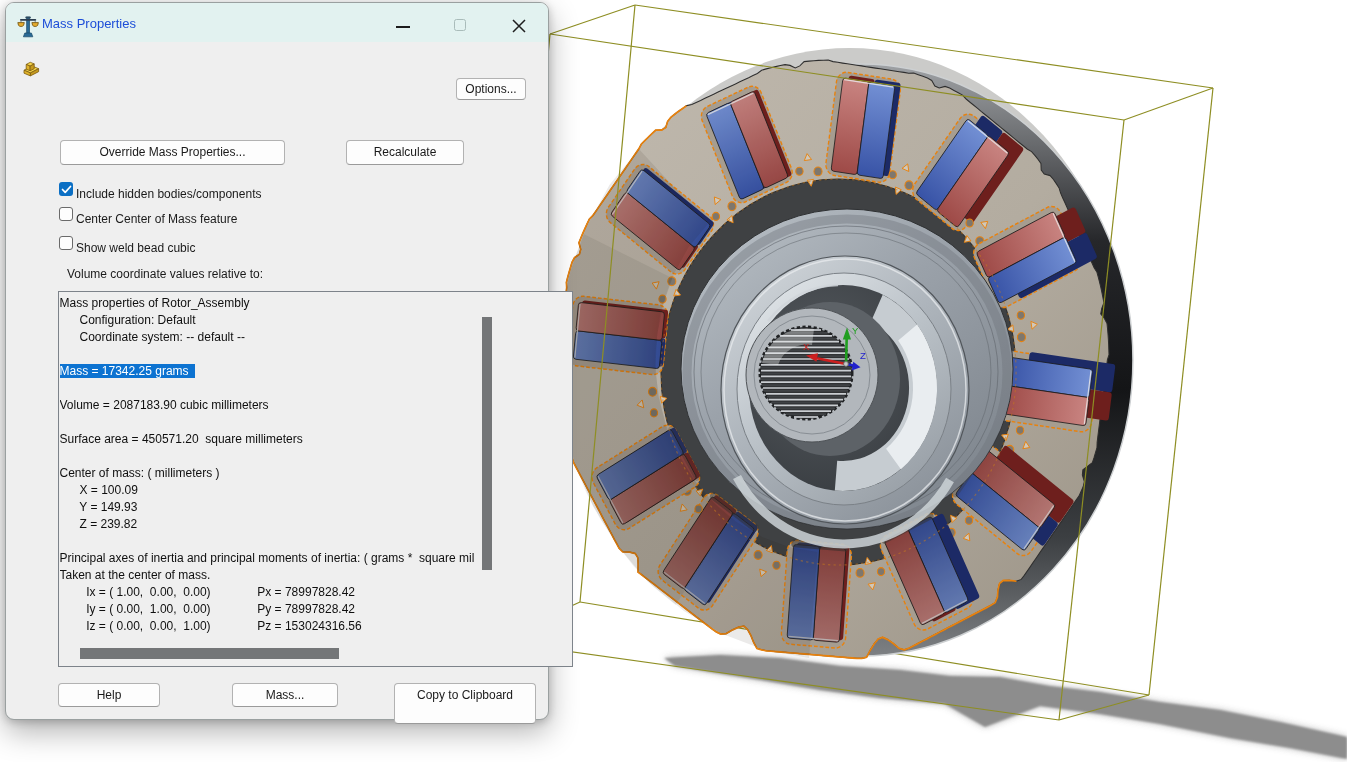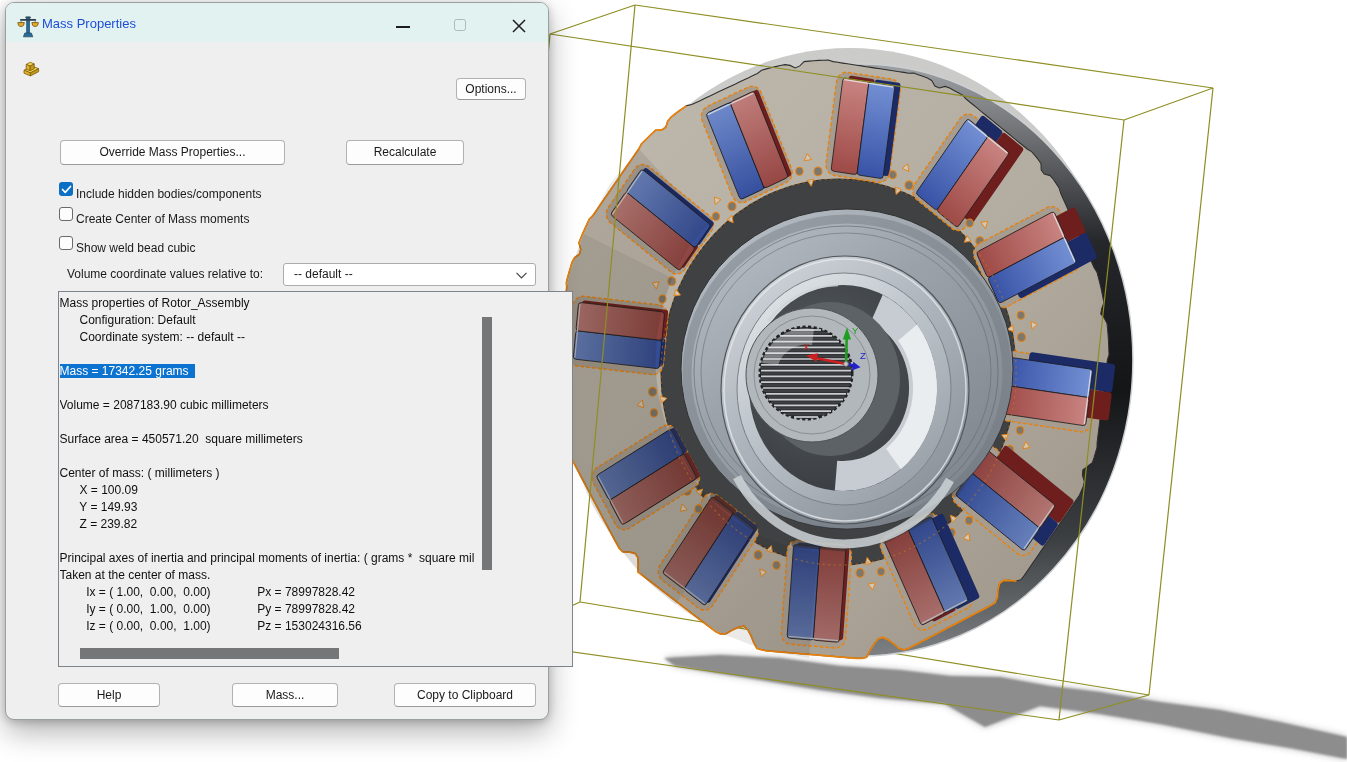--- a/index.html
+++ b/index.html
@@ -445,32 +445,27 @@
   <div class="btn" style="left:300px;top:137px;width:118px;height:25px;line-height:23px;margin-left:40px;">Recalculate</div>
   <div class="cbrow" style="top:179px;">
     <div class="cb on"></div>
     <svg class="ic" style="left:2px;top:2px" width="11" height="11" viewBox="0 0 11 11">
           <path d="M 1.5 5.5 L 4.2 8.4 L 9.5 2.5" fill="none" stroke="#fff" stroke-width="1.7" stroke-linecap="round" stroke-linejoin="round"></path>
         </svg>
     <div class="cblab">Include hidden bodies/components</div>
   </div>
   <div class="cbrow" style="top:203.5px;">
     <div class="cb off"></div>
-        <div class="cblab">Create Center of Mass moments</div>
+        <div class="cblab">Center Center of Mass feature</div>
   </div>
   <div class="cbrow" style="top:232.5px;">
     <div class="cb off"></div>
         <div class="cblab">Show weld bead cubic</div>
   </div>
   <div style="position:absolute;left:61px;top:264px;">Volume coordinate values relative to:</div>
-  <div class="combo">-- default --
-    <svg class="ic" style="right:8px;top:8px;left:auto" width="11" height="7" viewBox="0 0 11 7">
-          <path d="M 0.5 0.8 L 5.5 5.8 L 10.5 0.8" fill="none" stroke="#444" stroke-width="1.2"></path>
-        </svg>
-  </div>
   <div class="grp">
     <pre>Mass properties of Rotor_Assembly
       Configuration: Default
       Coordinate system: -- default --
  
 <span class="sel">Mass = 17342.25 grams  </span>
  
 Volume = 2087183.90 cubic millimeters
  
 Surface area = 450571.20  square millimeters
@@ -483,15 +478,15 @@
 Principal axes of inertia and principal moments of inertia: ( grams *  square mil
 Taken at the center of mass.
         Ix = ( 1.00,  0.00,  0.00)              Px = 78997828.42
         Iy = ( 0.00,  1.00,  0.00)              Py = 78997828.42
         Iz = ( 0.00,  0.00,  1.00)              Pz = 153024316.56</pre>
     <div class="vthumb"></div>
     <div class="hthumb"></div>
   </div>
   <div class="btn" style="left:52px;top:680px;width:102px;height:24px;line-height:22px;text-align:center;">Help</div>
   <div class="btn" style="left:226px;top:680px;width:106px;height:24px;line-height:22px;">Mass...</div>
-  <div class="btn" style="left:388px;top:680px;width:142px;height:24px;line-height:22px;text-align:center;">Copy to Clipboard</div>
+  <div class="btn" style="left:388px;top:680px;width:142px;height:41px;line-height:22px;text-align:center;">Copy to Clipboard</div>
 </div>
 </div>
 
 </body></html>

